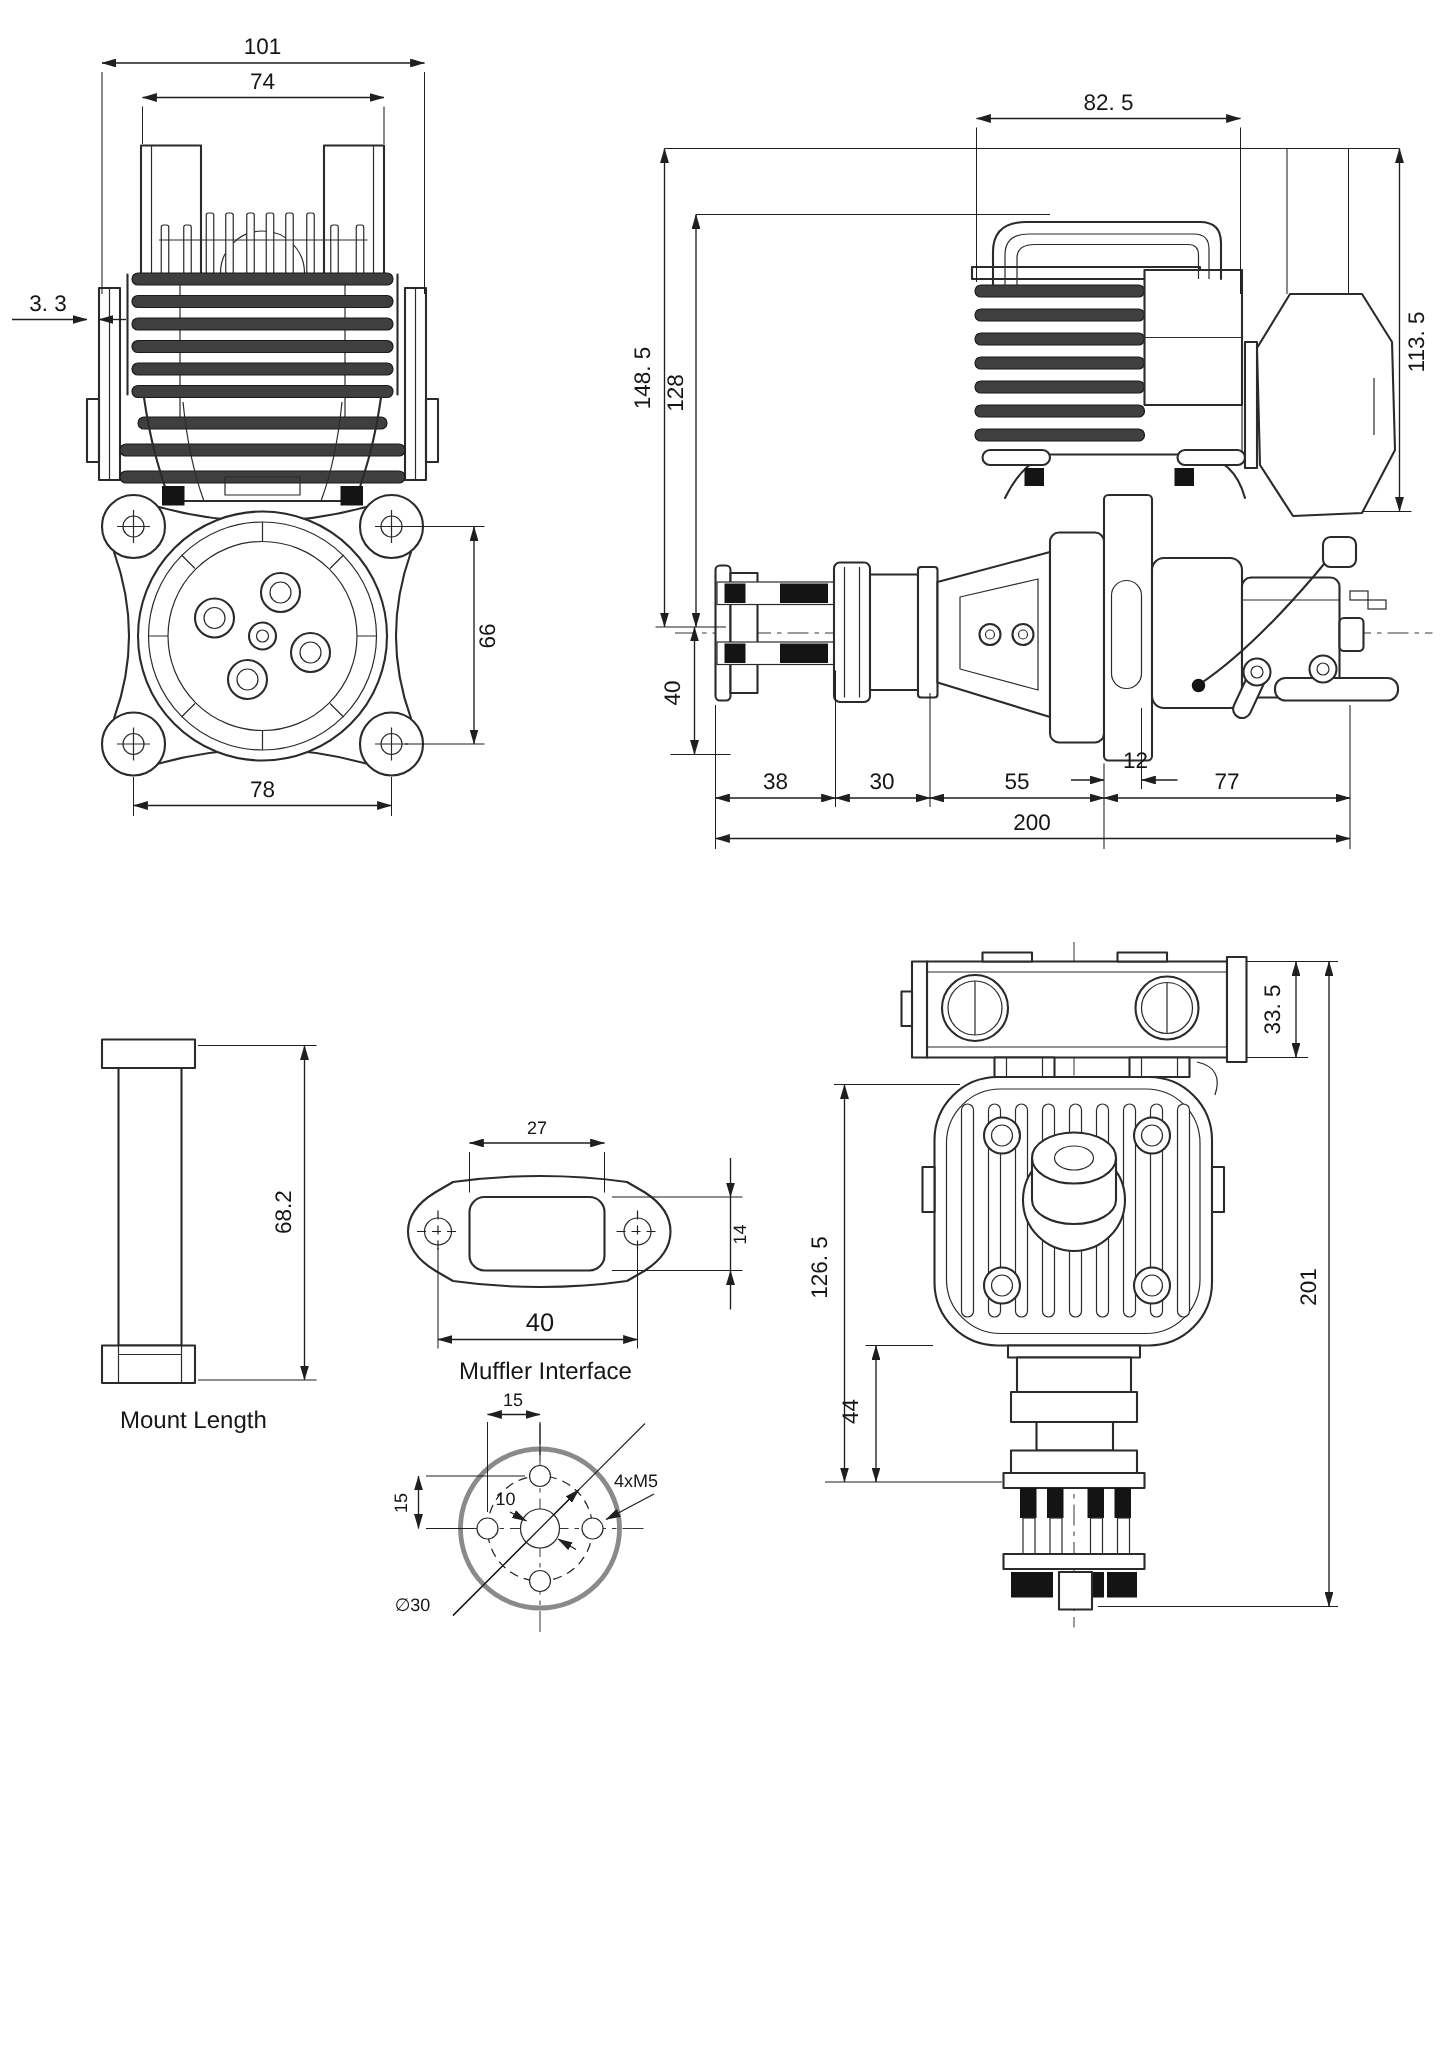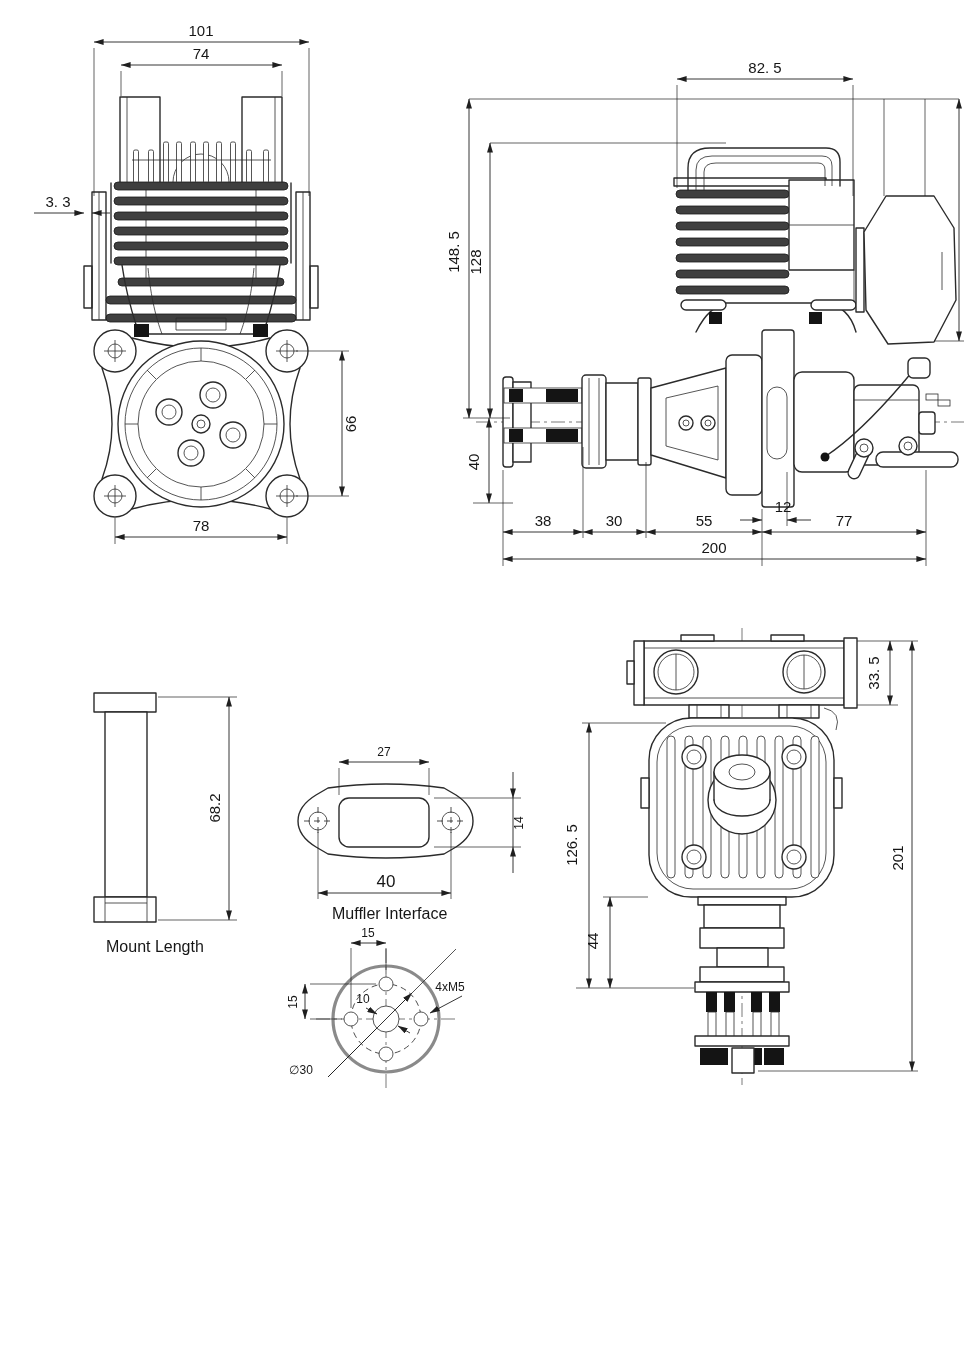--- a/index.html
+++ b/index.html
@@ -1,16 +1,16 @@
 <!DOCTYPE html>
 <html><head>
 <meta charset="utf-8">
 <style>
   html,body{margin:0;padding:0;background:#ffffff;}
-  .page{width:939px;height:1372px;position:relative;background:#fff;font-family:"Liberation Sans",sans-serif;margin-left:26px;}
+  .page{width:939px;height:1372px;position:relative;background:#fff;font-family:"Liberation Sans",sans-serif;}
   svg{display:block;}
   .ol{fill:none;stroke:#2b2b2b;stroke-width:1.4;stroke-linejoin:round;stroke-linecap:round;}
   .olw{fill:#ffffff;stroke:#2b2b2b;stroke-width:1.4;stroke-linejoin:round;}
   .tl{fill:none;stroke:#2b2b2b;stroke-width:0.8;stroke-linejoin:round;}
   .tlw{fill:#ffffff;stroke:#2b2b2b;stroke-width:0.8;}
   .fin{fill:#3f3f3f;stroke:#1a1a1a;stroke-width:0.8;}
   .dark{fill:#141414;stroke:none;}
   .dim{stroke:#1f1f1f;stroke-width:0.9;fill:none;}
   .ext{stroke:#1f1f1f;stroke-width:0.7;fill:none;}
   .cl{stroke:#1f1f1f;stroke-width:0.6;fill:none;stroke-dasharray:14 4 3 4;}

